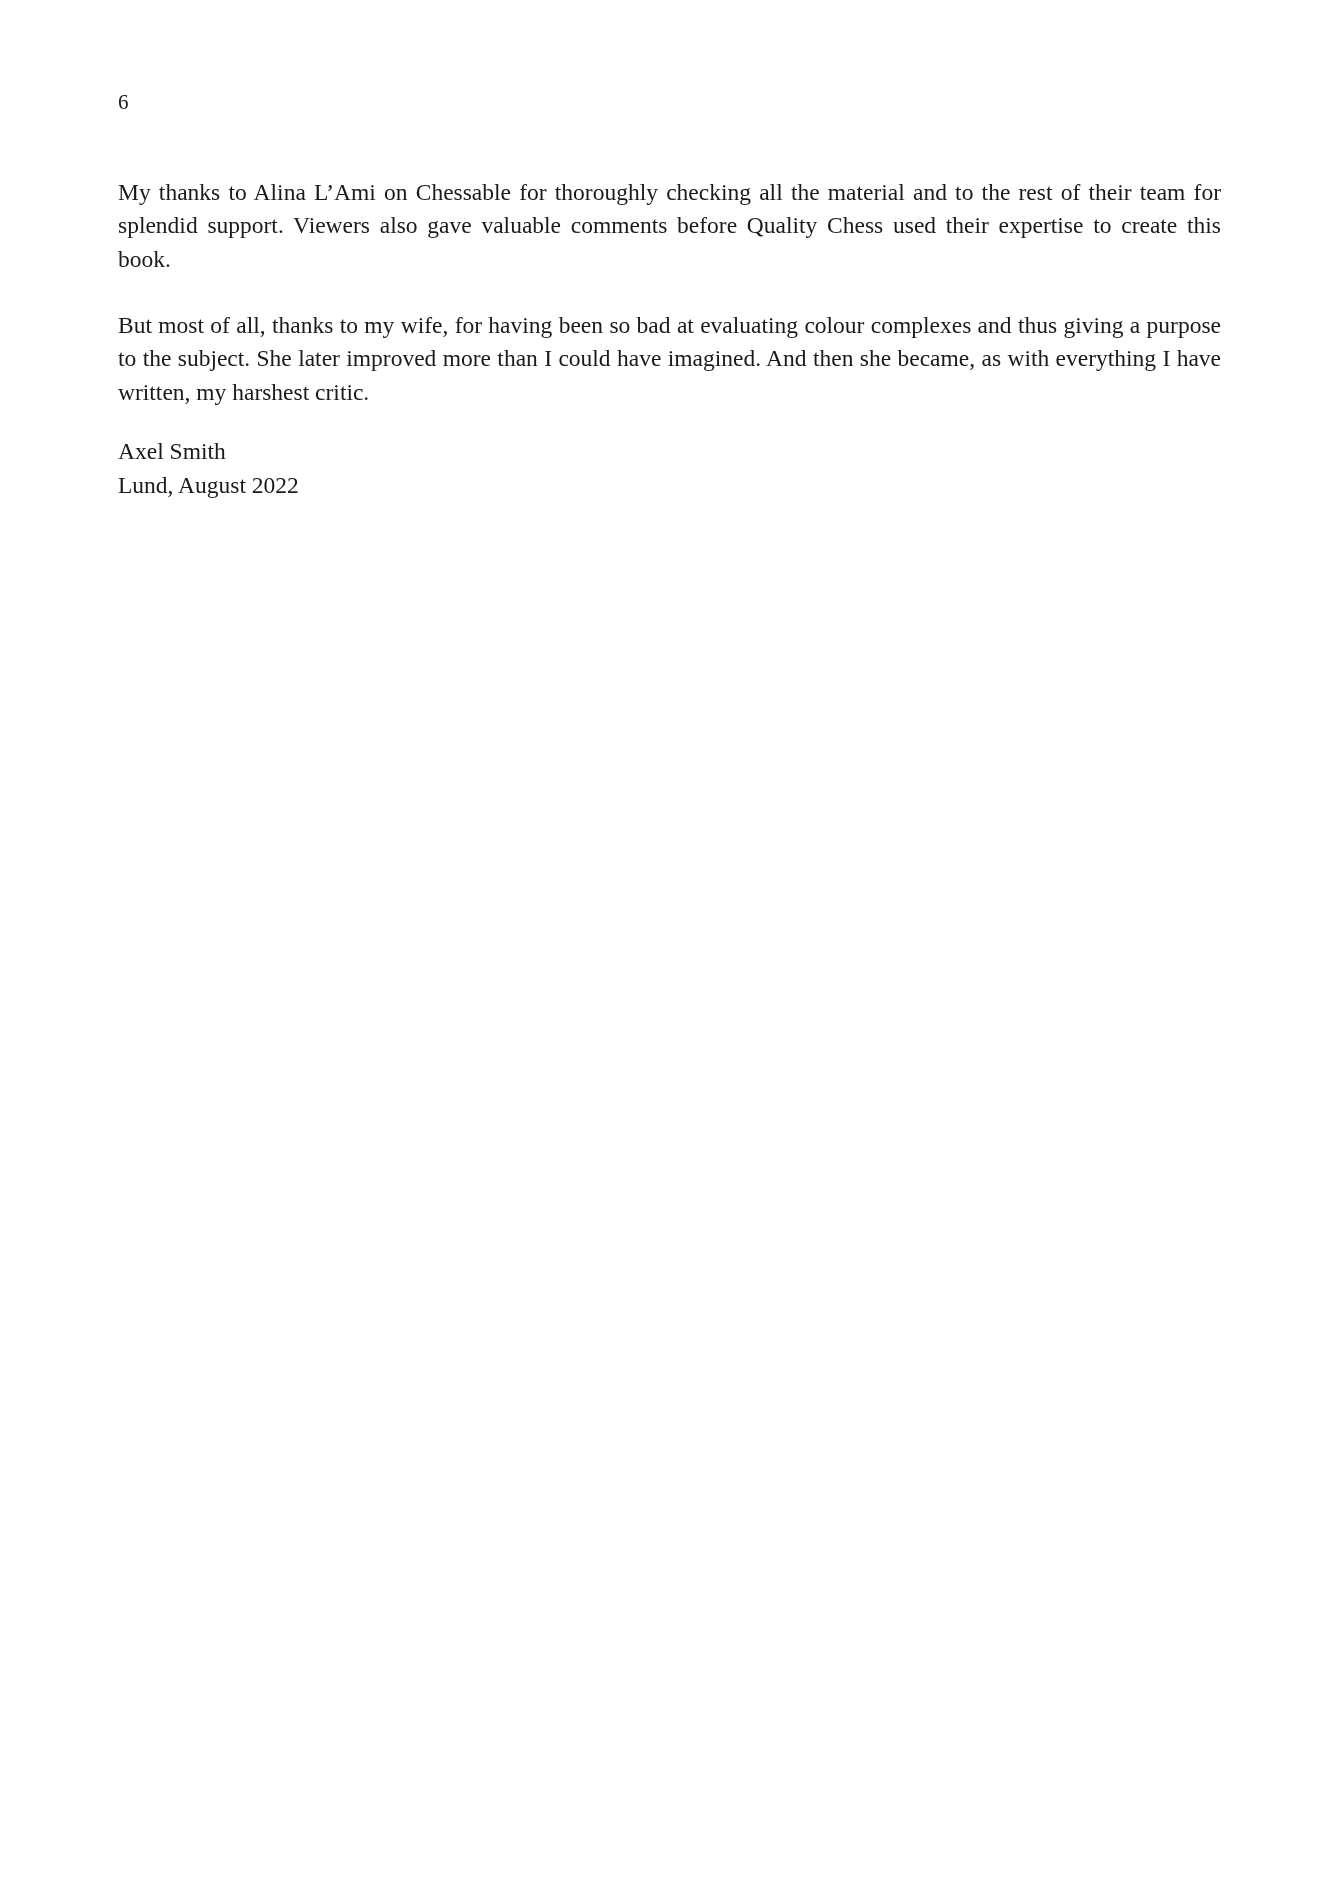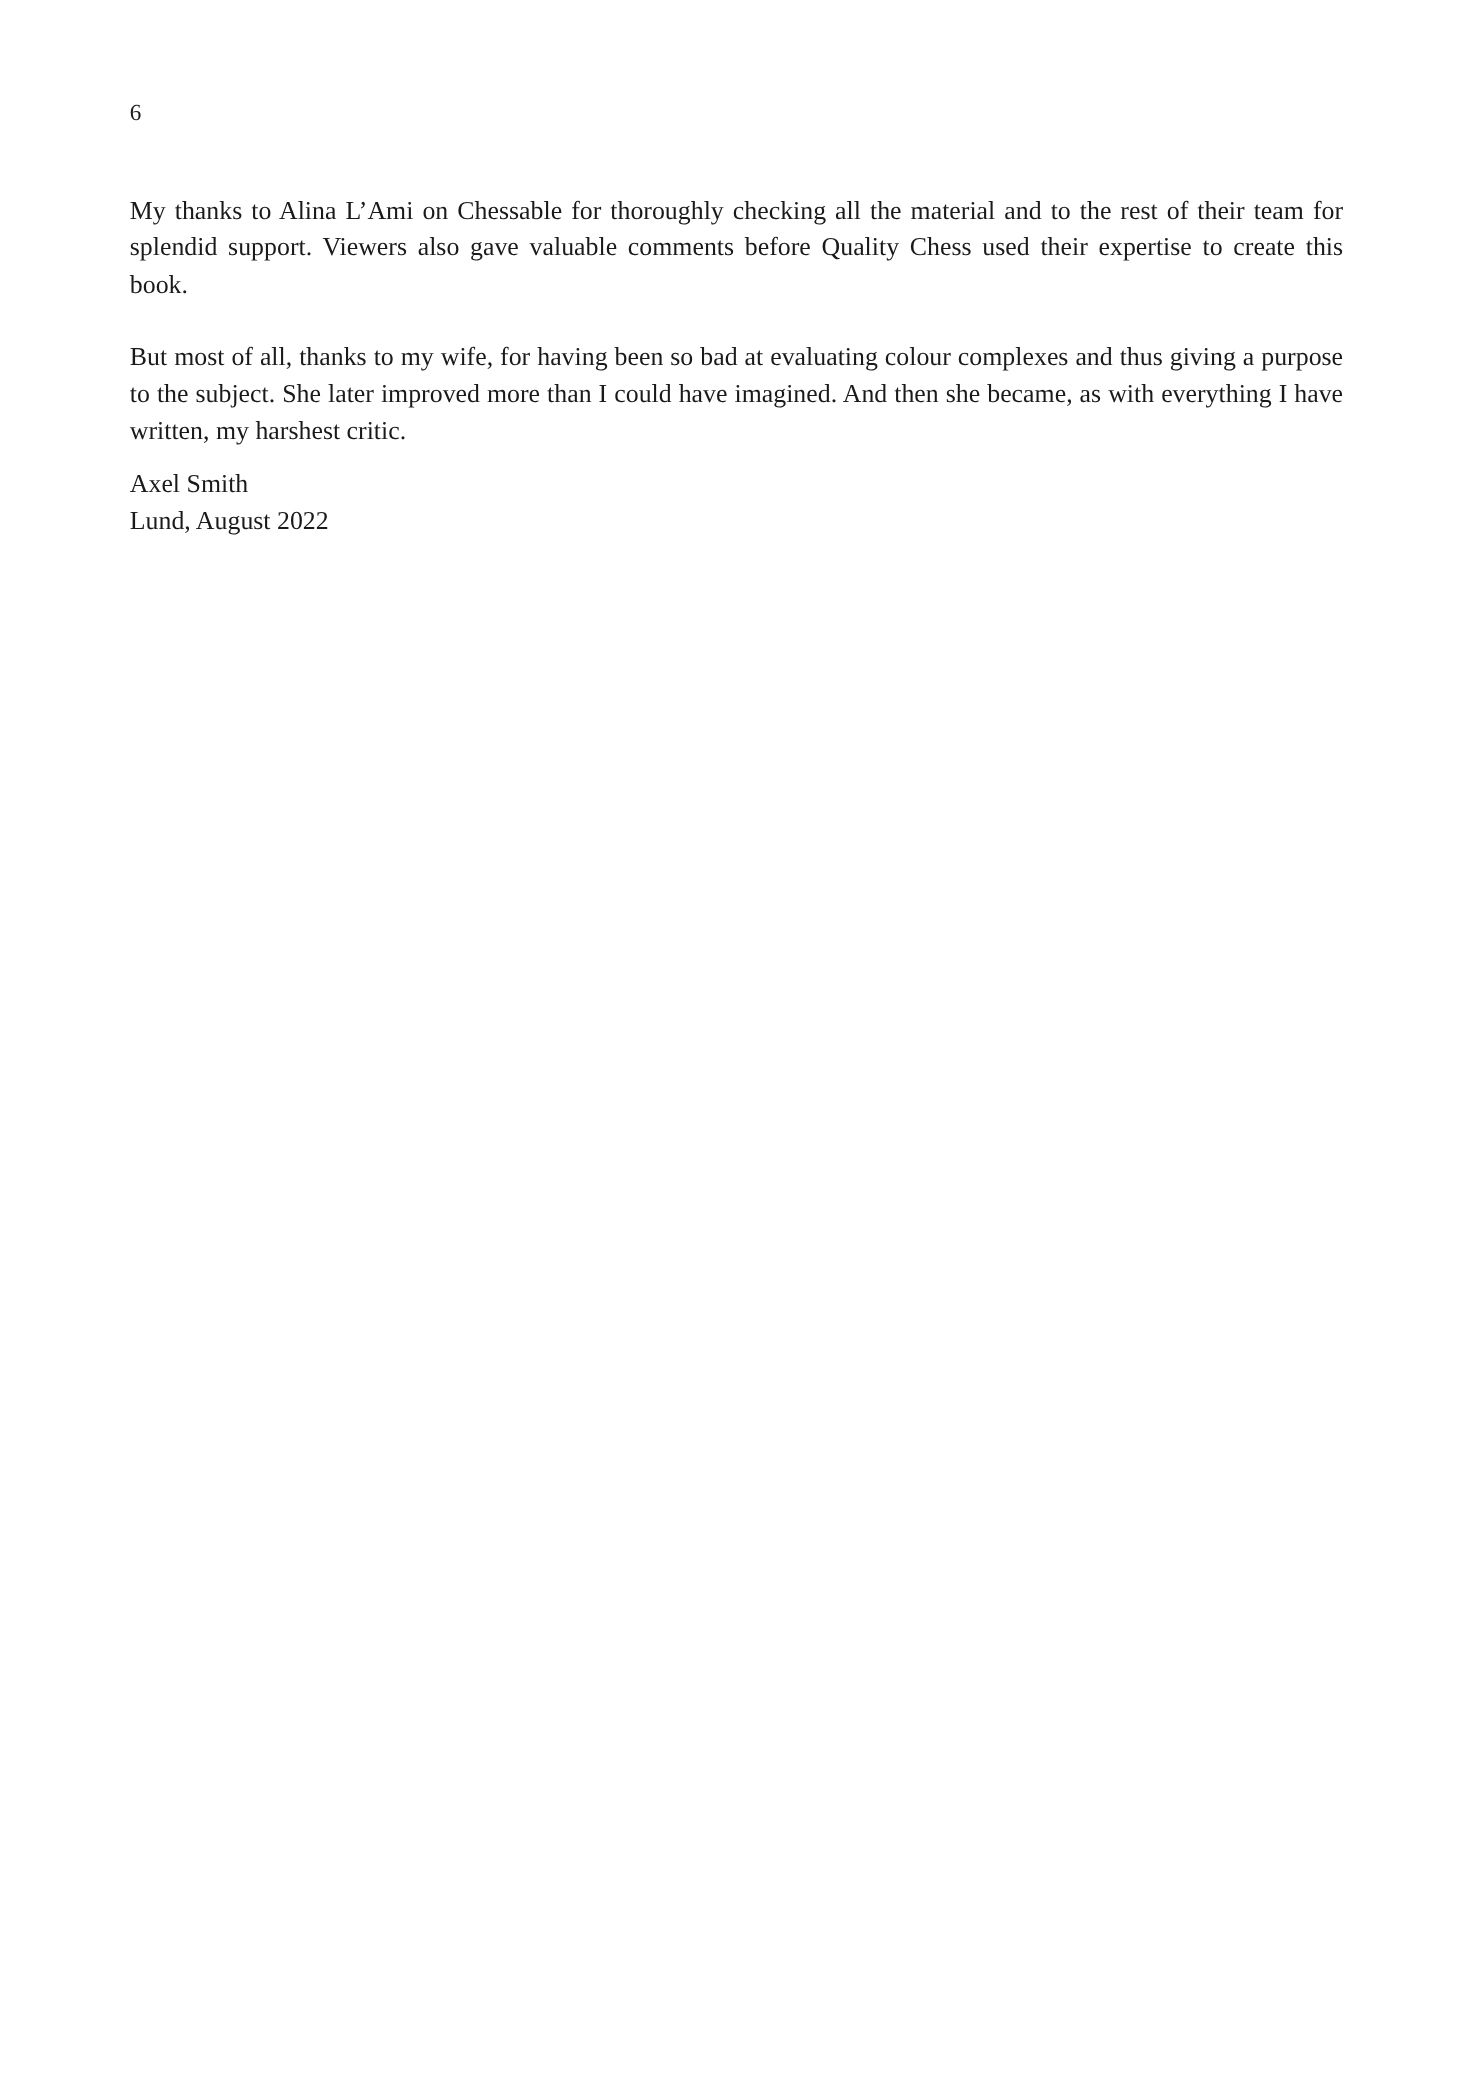--- a/index.html
+++ b/index.html
@@ -43,21 +43,21 @@
     text-align: justify;
     text-justify: inter-word;
     margin: 0 0 33px 0;
     color: #1a1a1a;
     hyphens: none;
   }
   .para:last-of-type {
     margin-bottom: 0;
   }
   .signature {
-    margin-top: 15px;
+    margin-top: 26px;
     font-size: 23.5px;
     line-height: 1.42;
     text-align: left;
     color: #1a1a1a;
   }
   .signature div {
     white-space: pre;
   }
 </style>
 </head>

